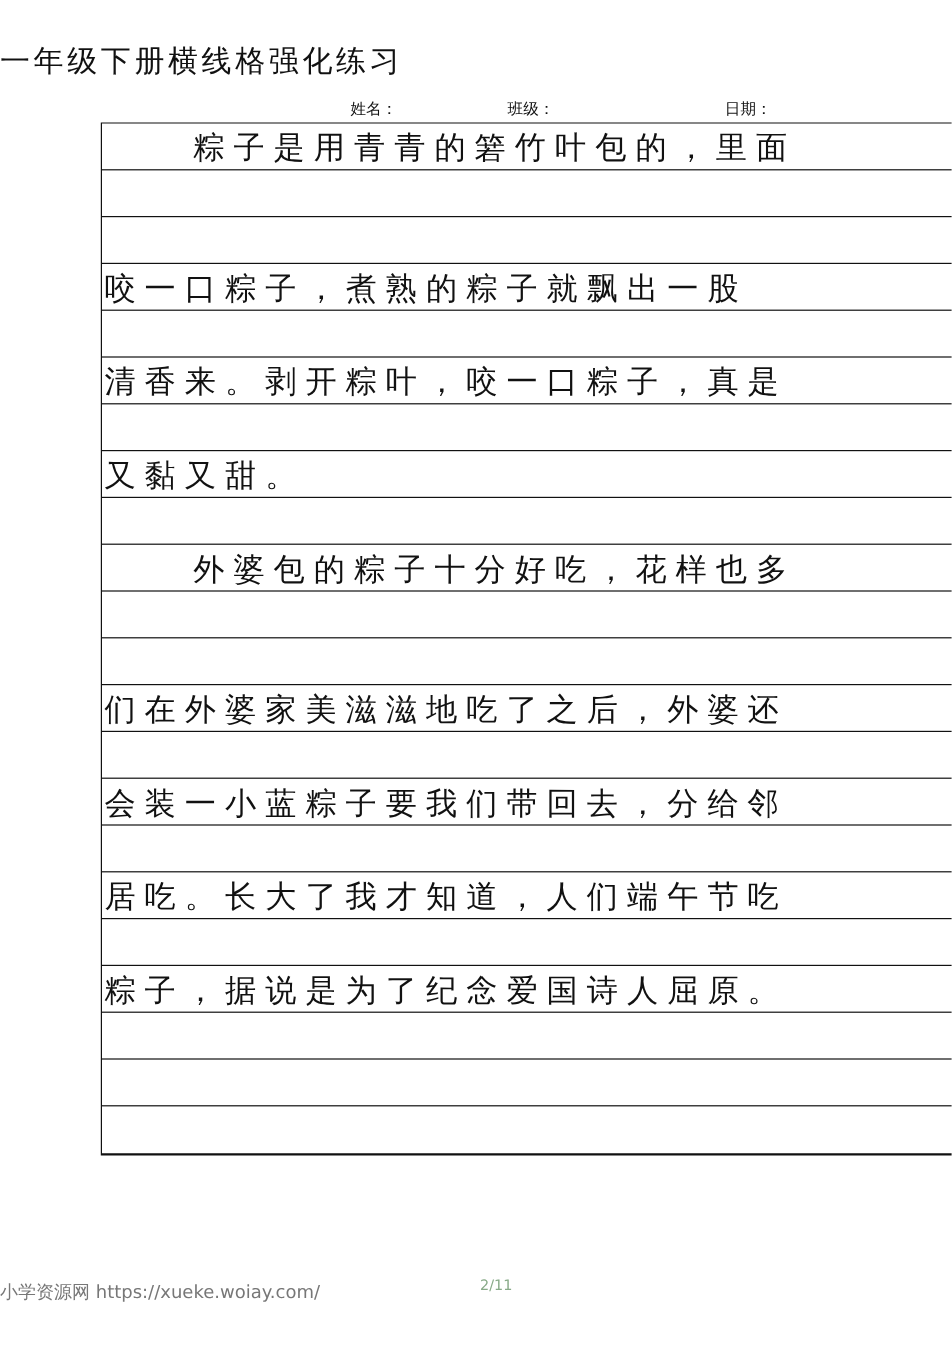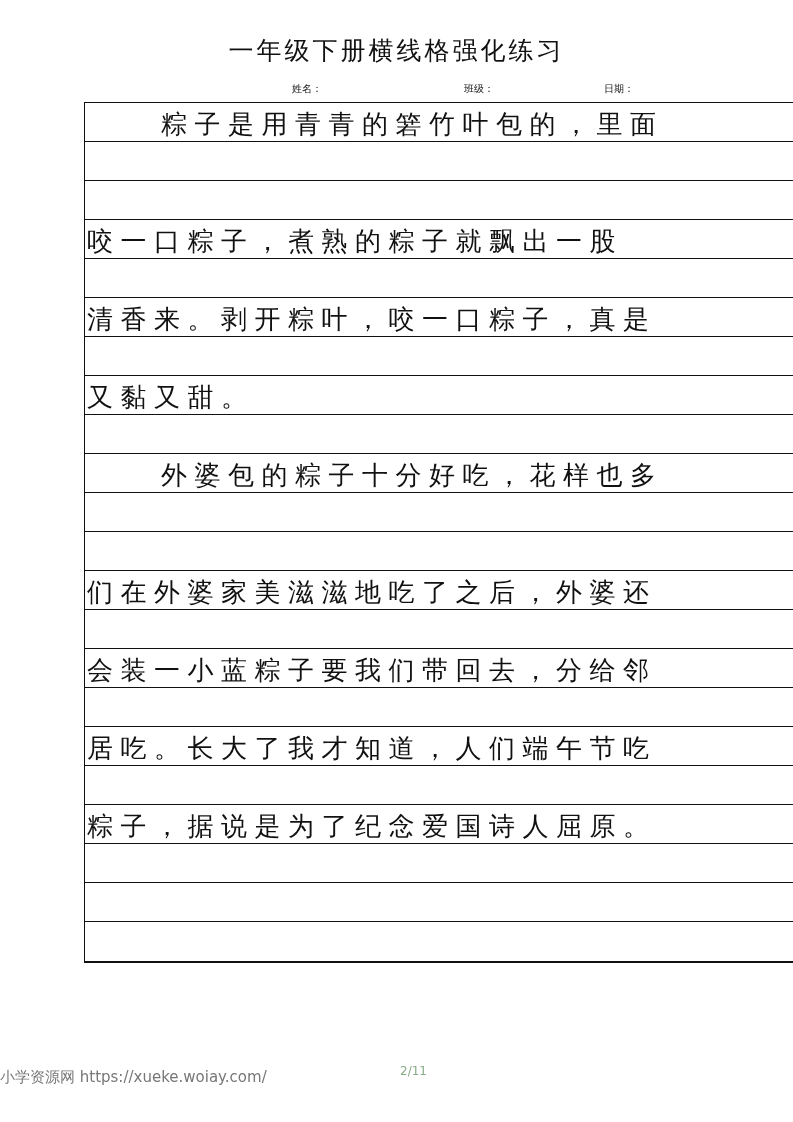--- a/index.html
+++ b/index.html
@@ -1,32 +1,32 @@
 <!DOCTYPE html>
 <html><head>
 <meta charset="utf-8">
 <style>
   html, body { margin: 0; padding: 0; background: #ffffff; }
   body { width: 793px; height: 1122px; position: relative; overflow: hidden; font-family: "DejaVu Serif", serif; color: #111; }
-  .title { position: absolute; top: 34px; left: 0; width: 793px; text-align: center; font-size: 25px; letter-spacing: 3px; font-family: "DejaVu Serif", serif; }
-  .info { position: absolute; top: 82px; font-size: 10px; font-family: "DejaVu Sans", sans-serif; }
+  .title { position: absolute; top: 34px; left: 0; width: 793px; text-align: left; font-size: 25px; letter-spacing: 3px; font-family: "DejaVu Serif", serif; }
+  .info { position: absolute; top: 82px; font-size: 13px; font-family: "DejaVu Sans", sans-serif; }
   .grid { position: absolute; left: 84px; top: 102px; width: 714px; border: 1.5px solid #111; border-bottom-width: 2px; box-sizing: border-box; }
   .row { height: 39px; border-bottom: 1px solid #111; box-sizing: border-box; position: relative; }
   .row:last-child { border-bottom: none; }
   .row .txt { position: absolute; left: 0; right: 0; bottom: 2px; font-size: 26px; line-height: 30px; letter-spacing: 7.5px; white-space: nowrap; padding-left: 2px; font-family: "DejaVu Serif", serif; }
   .row .txt.indent { padding-left: 76px; }
   .footer { position: absolute; top: 1068px; left: 0; width: 793px; font-size: 15px; color: #777; font-family: "DejaVu Sans", sans-serif; }
   .pageno { position: absolute; top: 1064px; left: 380px; font-size: 12px; color: #8a8; font-family: "DejaVu Sans", sans-serif; margin-left: 20px; }
 </style>
 </head>
 <body>
 
 <div class="title">一年级下册横线格强化练习</div>
 <div class="info" style="left:292px;">姓名：</div>
-<div class="info" style="left:464px;">班级：</div>
+<div class="info" style="left:423px;">班级：</div>
 <div class="info" style="left:604px;">日期：</div>
 
 <div class="grid" id="grid">
     <div class="row">
       <div class="txt indent">粽子是用青青的箬竹叶包的，里面</div>
     </div>
     <div class="row">
       <div class="txt"></div>
     </div>
     <div class="row">

